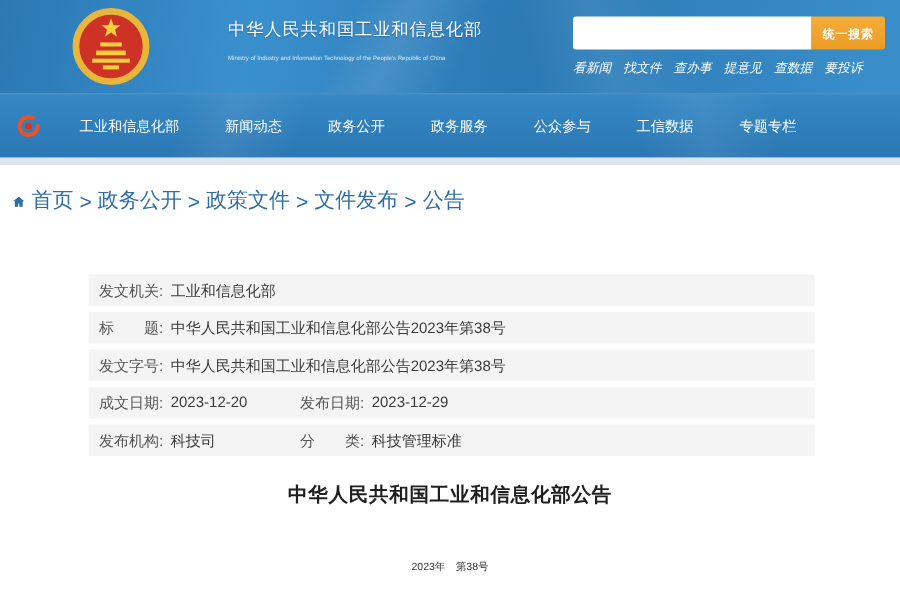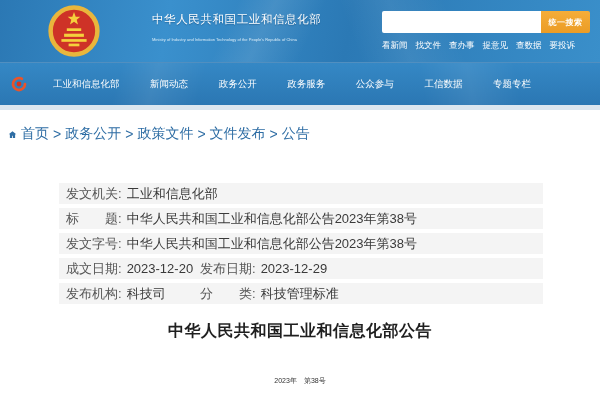--- a/index.html
+++ b/index.html
@@ -14,49 +14,49 @@
   .banner{position:relative;height:62px;background:linear-gradient(100deg,#2b78b4 0%,#3a90cd 28%,#2b79b5 58%,#3a8fca 100%);}
   .banner::before{content:"";position:absolute;inset:0;pointer-events:none;background:
     linear-gradient(115deg,transparent 38%,rgba(255,255,255,.10) 44%,transparent 52%),
     linear-gradient(70deg,transparent 58%,rgba(255,255,255,.07) 66%,transparent 75%);}
   .emblem{position:absolute;left:47px;top:4px;width:54px;height:54px;}
   .site-title{position:absolute;left:152px;top:12px;font-size:11.5px;font-weight:normal;color:#fff;letter-spacing:.6px;white-space:nowrap;text-shadow:0 1px 1px rgba(0,40,80,.35);}
   .site-subtitle{position:absolute;left:152px;top:37px;font-size:6.5px;color:#d9ecf8;white-space:nowrap;transform:scale(.62);transform-origin:0 0;}
   .search-wrap{position:absolute;left:382px;top:11px;width:208px;height:22px;display:flex;}
   .search-input{flex:1;height:22px;border:0;outline:none;background:#fff;border-radius:2px 0 0 2px;font-size:9px;padding:0 5px;color:#333;}
   .search-btn{width:49px;height:22px;border:0;background:linear-gradient(180deg,#f5ad39,#eb9c25);color:#fff;font-size:8px;font-weight:bold;border-radius:0 2px 2px 0;cursor:pointer;letter-spacing:.5px;}
-  .quick-links{position:absolute;left:382px;top:40px;display:flex;gap:8px;}
+  .quick-links{position:absolute;left:382px;top:40px;display:flex;gap:8px;font-style:italic;}
   .quick-links a{color:#fff;font-size:8.5px;text-decoration:none;white-space:nowrap;}
 
   
   .nav{position:relative;height:43px;background:linear-gradient(180deg,#3588c5 0%,#2b77b3 100%);display:flex;align-items:center;border-top:1px solid rgba(255,255,255,.18);}
   .nav::before{content:"";position:absolute;inset:0;pointer-events:none;background:
     linear-gradient(105deg,transparent 20%,rgba(255,255,255,.08) 26%,transparent 34%),
     linear-gradient(80deg,transparent 70%,rgba(255,255,255,.07) 78%,transparent 86%);}
   .nav-logo{margin-left:10px;width:18px;height:18px;flex:0 0 auto;cursor:pointer;}
   .nav-items{display:flex;justify-content:space-between;margin-left:25px;width:478px;}
   .nav-item{color:#fff;font-size:9.5px;white-space:nowrap;cursor:pointer;text-decoration:none;}
   .nav-strip{height:5px;background:#dbe6ef;}
 
   
   .breadcrumb{display:flex;align-items:center;gap:4px;padding:17px 0 0 8px;height:31px;font-size:14px;color:var(--link-blue);}
   .breadcrumb .home-ic{width:9px;height:9px;display:inline-block;}
   .breadcrumb a{color:var(--link-blue);text-decoration:none;cursor:pointer;}
   .breadcrumb .sep{color:var(--link-blue);}
 
   
   .doc-meta{width:484px;margin:42px 0 0 59px;}
-  .meta-row{background:var(--row-gray);height:21px;margin-bottom:4px;display:flex;align-items:center;padding-left:7px;font-size:13px;}
+  .meta-row{background:var(--row-gray);height:21px;margin-bottom:4px;display:flex;align-items:center;padding-left:7px;font-size:10px;}
   .meta-cell{display:flex;align-items:center;}
   .meta-row.two .meta-cell:first-child{width:134px;text-align:right;}
   .meta-label{color:#555;margin-right:5px;white-space:nowrap;}
   .meta-value{color:#3a3a3a;white-space:nowrap;}
 
   
-  .article-title{margin-top:17px;text-align:center;font-size:16px;font-weight:bold;color:#1f1f1f;letter-spacing:.5px;}
+  .article-title{margin-top:17px;text-align:center;font-size:13px;font-weight:bold;color:#1f1f1f;letter-spacing:.5px;}
   .issue-line{margin-top:34px;text-align:center;font-size:7px;color:#333;}
 </style>
 </head>
 <body>
 
 <div class="banner">
   <svg class="emblem" viewBox="0 0 60 60">
     <circle cx="30" cy="30" r="26" fill="#ce3227"></circle>
     <circle cx="30" cy="30" r="26" fill="none" stroke="#e9b63c" stroke-width="5"></circle>
     <polygon fill="#f5d03c" points="30,9 31.9,14.2 37,14.2 33,17.5 34.4,22.7 30,19.6 25.6,22.7 27,17.5 23,14.2 28.1,14.2"></polygon>

